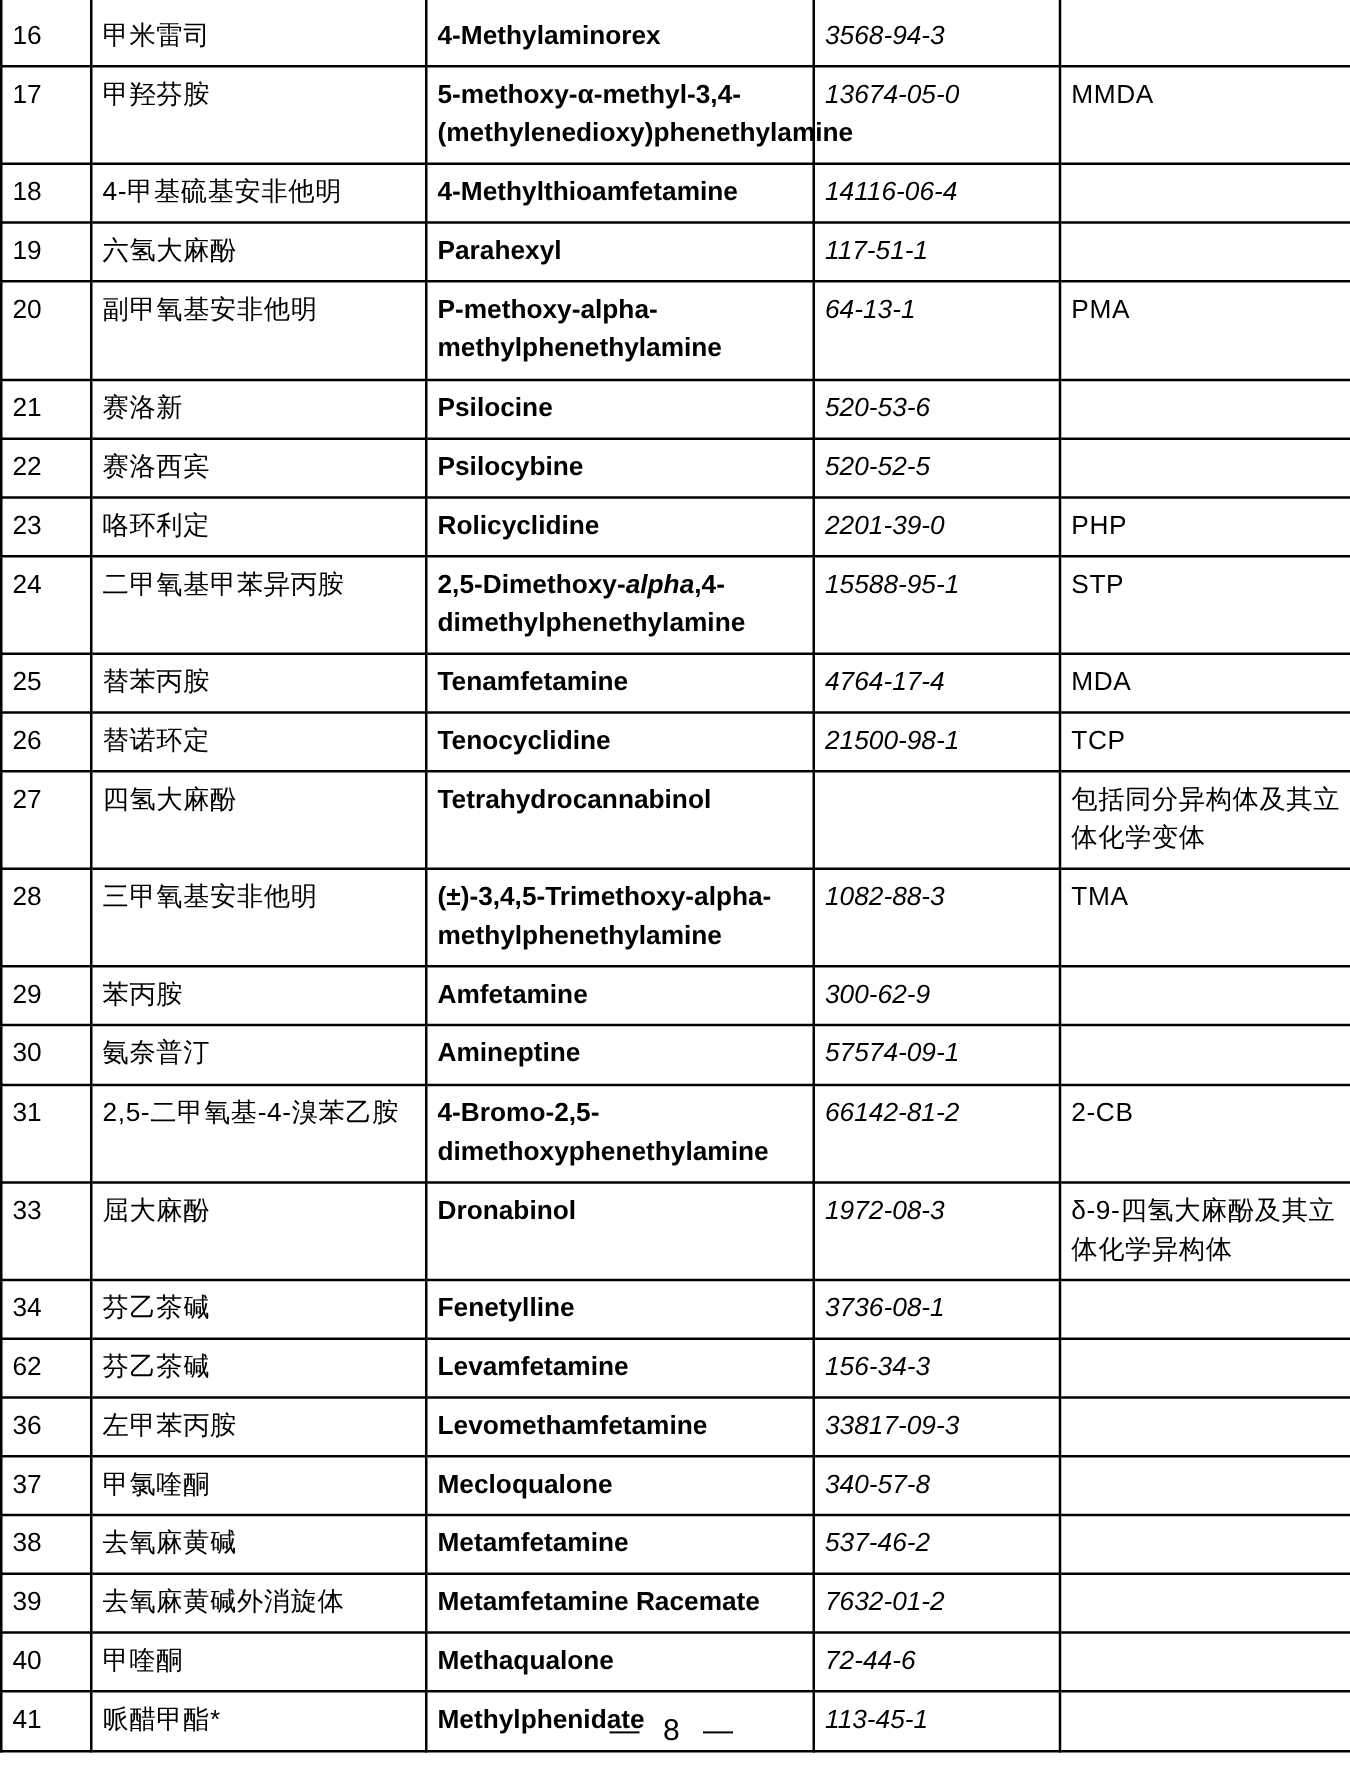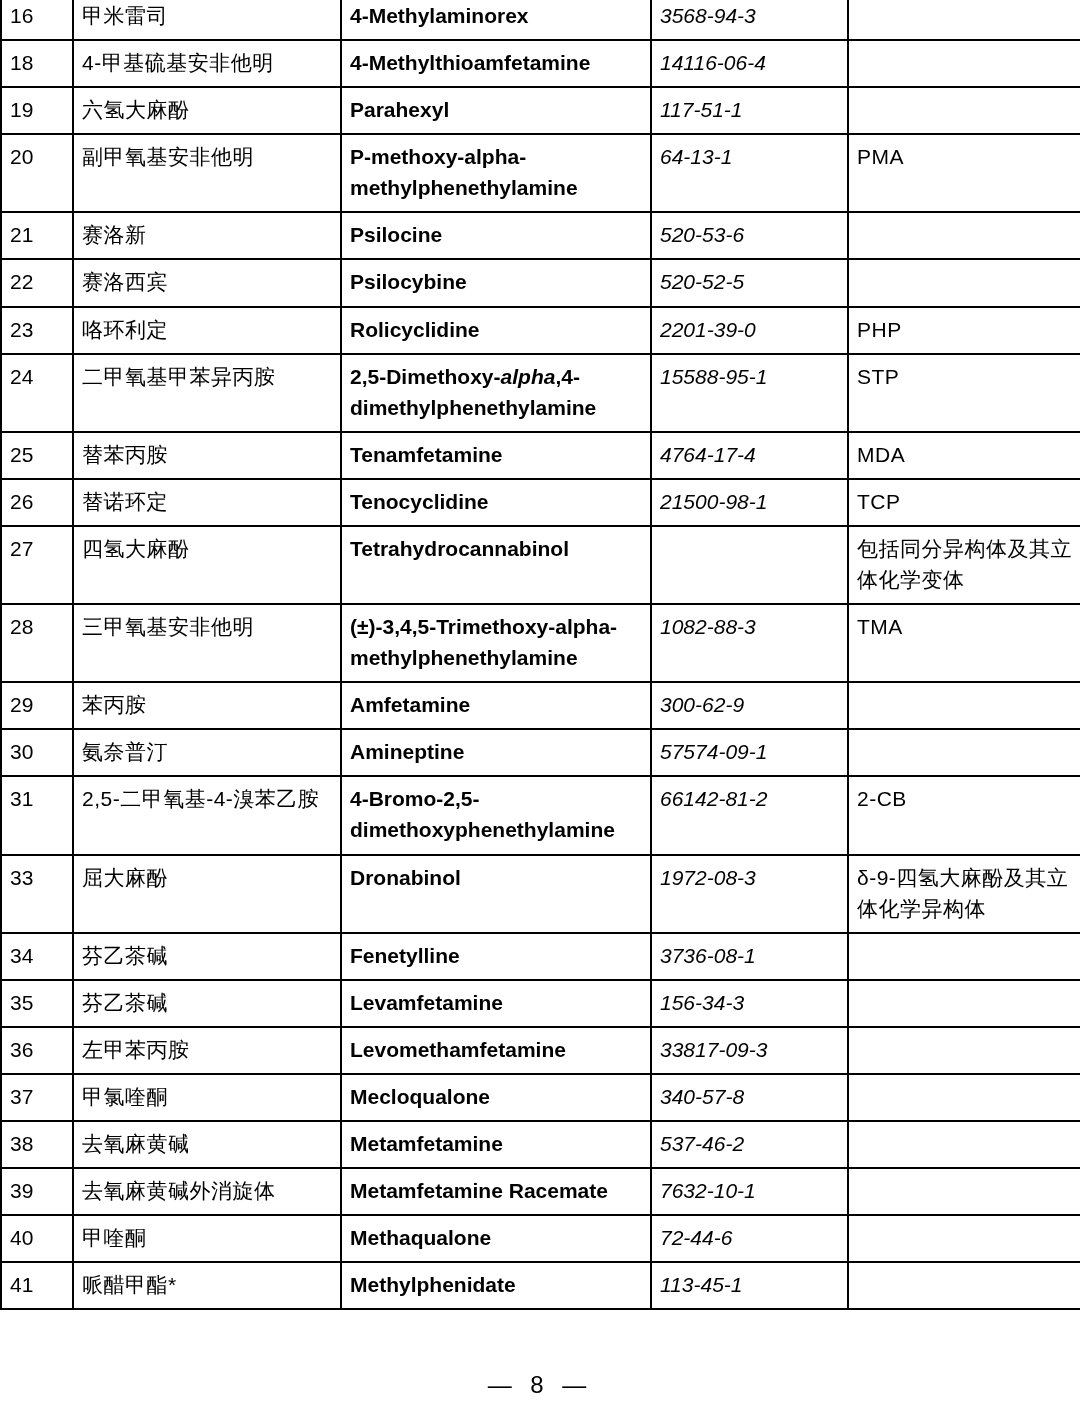--- a/index.html
+++ b/index.html
@@ -70,21 +70,21 @@
     left: 0;
     right: 0;
     bottom: 24px;
     text-align: center;
     font-size: 24px;
     letter-spacing: 6px;
   }
   
   table.drug-table tr:first-child td {
     border-top: none;
-    padding-top: 0;
+    padding-top: 13px;
   }
 </style>
 </head>
 <body>
 
 <div class="page">
 
   <table class="drug-table">
     <colgroup>
       <col class="c-no">
@@ -96,20 +96,27 @@
     <tbody>
 
       <tr>
         <td class="no">16</td>
         <td class="cn">甲米雷司</td>
         <td class="en">4-Methylaminorex</td>
         <td class="cas">3568-94-3</td>
         <td class="abbr"></td>
       </tr>
 
+      <tr>
+        <td class="no">17</td>
+        <td class="cn">甲羟芬胺</td>
+        <td class="en">5-methoxy-α-methyl-3,4-(methylenedioxy)phenethylamine</td>
+        <td class="cas">13674-05-0</td>
+        <td class="abbr">MMDA</td>
+      </tr>
 
       <tr>
         <td class="no">18</td>
         <td class="cn">4-甲基硫基安非他明</td>
         <td class="en">4-Methylthioamfetamine</td>
         <td class="cas">14116-06-4</td>
         <td class="abbr"></td>
       </tr>
 
       <tr>
@@ -227,21 +234,21 @@
 
       <tr>
         <td class="no">34</td>
         <td class="cn">芬乙茶碱</td>
         <td class="en">Fenetylline</td>
         <td class="cas">3736-08-1</td>
         <td class="abbr"></td>
       </tr>
 
       <tr>
-        <td class="no">35</td>
+        <td class="no">62</td>
         <td class="cn">芬乙茶碱</td>
         <td class="en">Levamfetamine</td>
         <td class="cas">156-34-3</td>
         <td class="abbr"></td>
       </tr>
 
       <tr>
         <td class="no">36</td>
         <td class="cn">左甲苯丙胺</td>
         <td class="en">Levomethamfetamine</td>
@@ -262,21 +269,21 @@
         <td class="cn">去氧麻黄碱</td>
         <td class="en">Metamfetamine</td>
         <td class="cas">537-46-2</td>
         <td class="abbr"></td>
       </tr>
 
       <tr>
         <td class="no">39</td>
         <td class="cn">去氧麻黄碱外消旋体</td>
         <td class="en">Metamfetamine Racemate</td>
-        <td class="cas">7632-10-1</td>
+        <td class="cas">7632-01-2</td>
         <td class="abbr"></td>
       </tr>
 
       <tr>
         <td class="no">40</td>
         <td class="cn">甲喹酮</td>
         <td class="en">Methaqualone</td>
         <td class="cas">72-44-6</td>
         <td class="abbr"></td>
       </tr>

